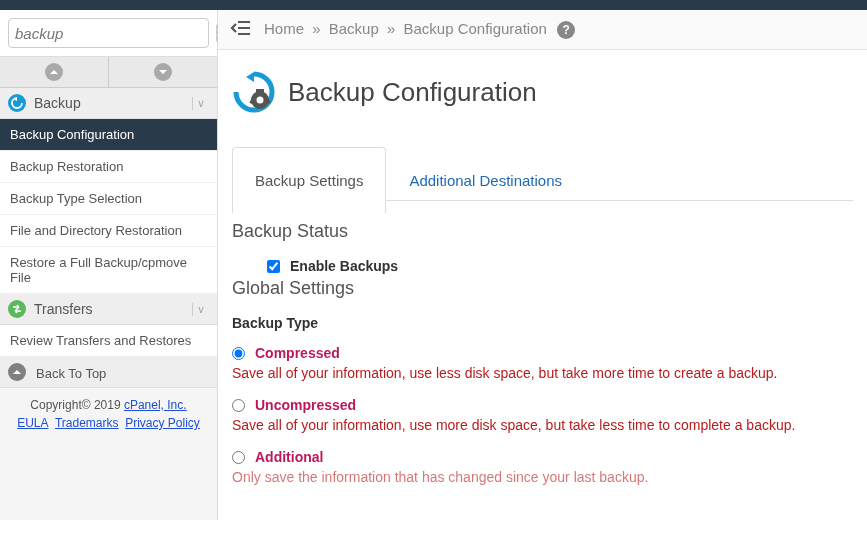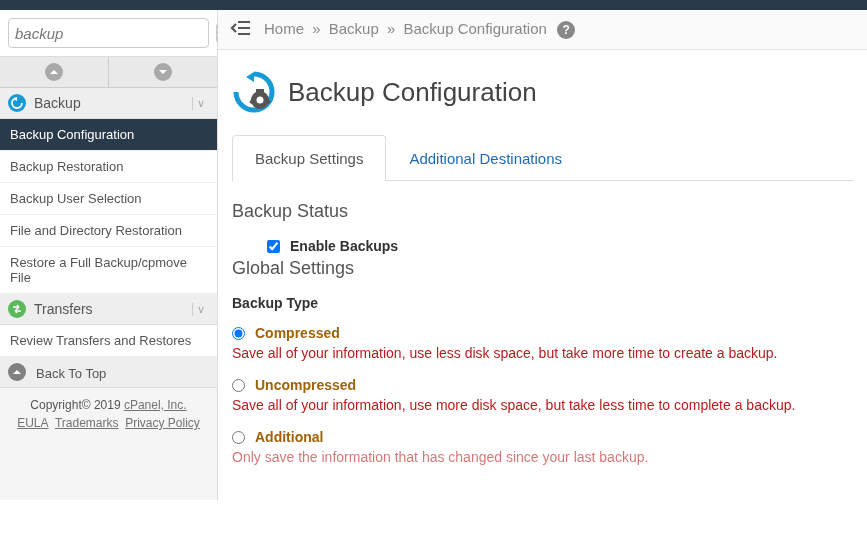--- a/index.html
+++ b/index.html
@@ -18,43 +18,43 @@
 .nav-section { display: flex; align-items: center; padding: 6px 8px; background: #eee; border-bottom: 1px solid #ddd; cursor: pointer; }
 .nav-section-icon { width: 18px; height: 18px; border-radius: 50%; display: flex; align-items: center; justify-content: center; color: #fff; font-size: 11px; margin-right: 8px; flex-shrink: 0; }
 .nav-section-label { flex: 1; color: #555; }
 .nav-section-chevron { color: #aaa; font-size: 11px; padding: 0 4px; border-left: 1px solid #ccc; }
 .nav-item { padding: 8px 10px; background: #fff; border-bottom: 1px solid #eee; cursor: pointer; color: #555; font-size: 13px; }
 .nav-item.active { background: #293a4a; color: #fff; }
 .back-to-top { display: flex; align-items: flex-end; padding: 6px 8px; background: #eee; border-bottom: 1px solid #ddd; cursor: pointer; }
 .back-to-top-icon { width: 18px; height: 18px; border-radius: 50%; background: #808080; display: flex; align-items: center; justify-content: center; margin-right: 10px; }
 .back-to-top-label { color: #555; font-size: 13px; }
 .footer { padding: 10px 6px; text-align: center; font-size: 12px; color: #555; }
-.footer a { color: #737373; }
+.footer a { color: #1d4ed8; }
 .main { flex: 1; }
 .breadcrumb-bar { display: flex; align-items: center; padding: 10px 12px; border-bottom: 1px solid #e5e5e5; background: #fafafa; }
 .menu-toggle { margin-right: 14px; cursor: pointer; }
 .breadcrumb { color: #888; font-size: 15px; text-align: center; }
 .breadcrumb .sep { margin: 0 4px; }
 .help-icon { display: inline-flex; width: 18px; height: 18px; border-radius: 50%; background: #888; color: #fff; align-items: center; justify-content: center; font-size: 12px; font-weight: bold; margin-left: 6px; cursor: pointer; }
 .content { padding: 20px 14px 20px 14px; }
 .page-header { display: flex; align-items: center; margin-bottom: 20px; }
 .page-icon { width: 44px; height: 44px; margin-right: 12px; }
 .page-title { font-size: 26px; font-weight: 400; color: #444; }
 .tabs { display: flex; border-bottom: 1px solid #ddd; margin-bottom: 20px; }
-.tab { padding: 14px 22px; cursor: pointer; font-size: 15px; color: #1f6ab5; border: 1px solid transparent; border-bottom: none; position: relative; top: 1px; }
+.tab { padding: 24px 22px; cursor: pointer; font-size: 15px; color: #1f6ab5; border: 1px solid transparent; border-bottom: none; position: relative; top: 13px; }
 .tab.active { color: #555; border-color: #ddd; background: #fff; border-radius: 4px 4px 0 0; }
 .section-heading { font-size: 18px; color: #555; margin-bottom: 16px; font-weight: 400; }
 .checkbox-row { display: flex; align-items: center; margin-bottom: 4px; margin-left: 35px; }
 .checkbox-row input { margin-right: 10px; }
 .checkbox-label { font-weight: bold; color: #333; }
 .help-text { color: #888; font-size: 14px; margin-bottom: 32px; }
 .subheading { font-weight: bold; color: #333; margin-bottom: 14px; font-size: 14px; }
 .radio-row { display: flex; align-items: center; margin-bottom: 4px; }
 .radio-row input { margin-right: 10px; }
-.radio-label { font-weight: bold; color: #a16207; }
+.radio-label { font-weight: bold; color: #be185d; }
 .radio-desc { color: #b91c1c; font-size: 14px; margin-bottom: 16px; }
 </style>
 </head>
 <body>
 
 <div class="topbar"></div>
 <div class="container">
   <aside class="sidebar">
     <div class="search-wrap">
       <div class="search-box">
@@ -84,21 +84,21 @@
         <svg width="12" height="12" viewBox="0 0 12 12">
             <path d="M6 1 A5 5 0 1 0 11 6" stroke="#fff" stroke-width="1.8" fill="none"></path>
             <path d="M6 1 L6 4 L3 2.5 Z" fill="#fff"></path>
           </svg>
       </span>
       <span class="nav-section-label">Backup</span>
       <span class="nav-section-chevron">∨</span>
     </div>
     <div class="nav-item active">Backup Configuration</div>
     <div class="nav-item">Backup Restoration</div>
-    <div class="nav-item">Backup User Selection</div>
+    <div class="nav-item">Backup Type Selection</div>
     <div class="nav-item">File and Directory Restoration</div>
     <div class="nav-item">Restore a Full Backup/cpmove File</div>
 
     <div class="nav-section">
       <span class="nav-section-icon" style="background:#5cb85c">
         <svg width="12" height="12" viewBox="0 0 12 12">
             <path d="M2 4 L8 4 M8 4 L6 2 M8 4 L6 6" stroke="#fff" stroke-width="1.5" fill="none"></path>
             <path d="M10 8 L4 8 M4 8 L6 6 M4 8 L6 10" stroke="#fff" stroke-width="1.5" fill="none"></path>
           </svg>
       </span>

